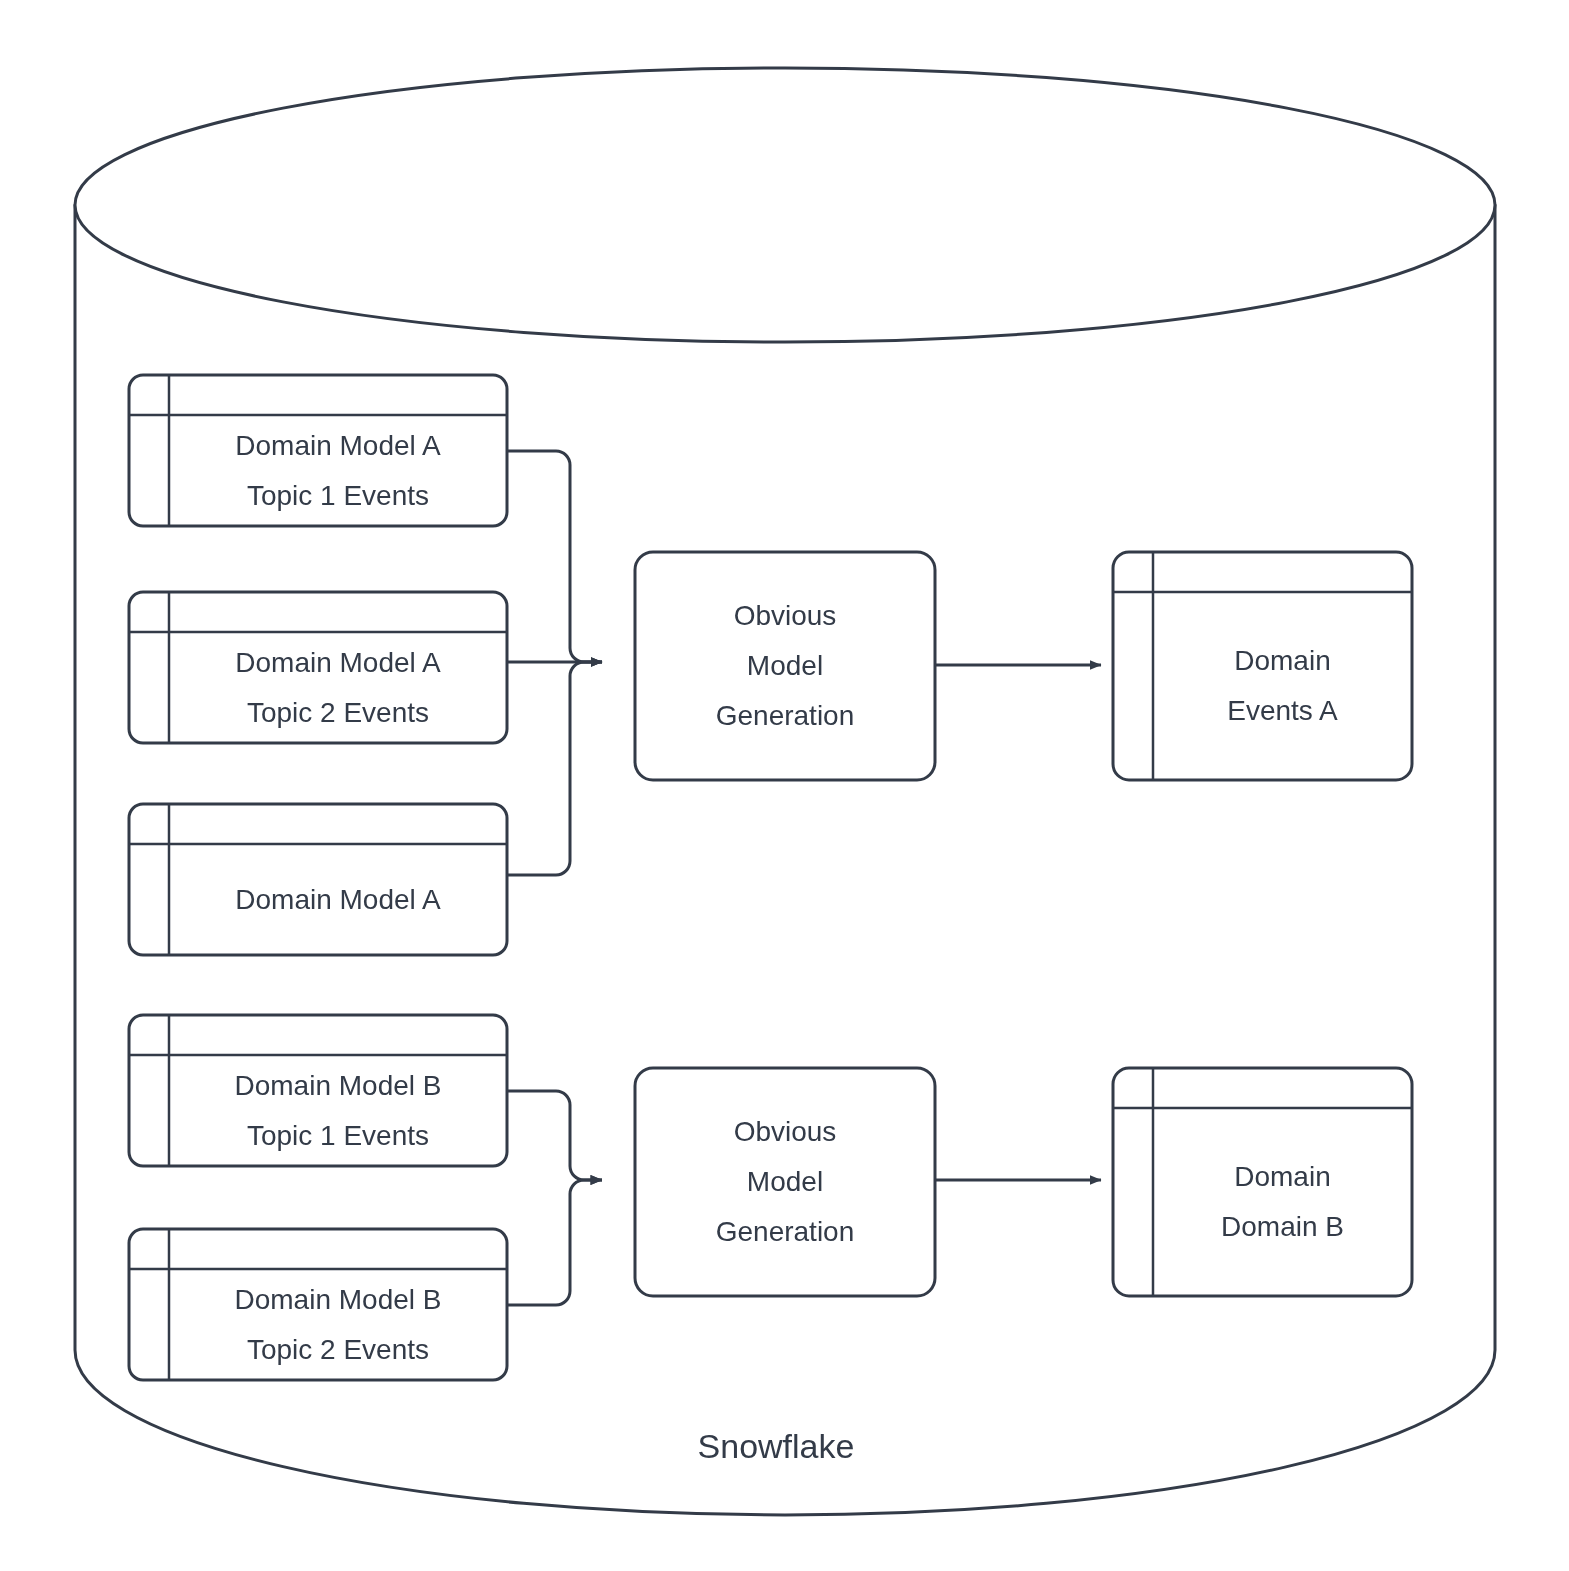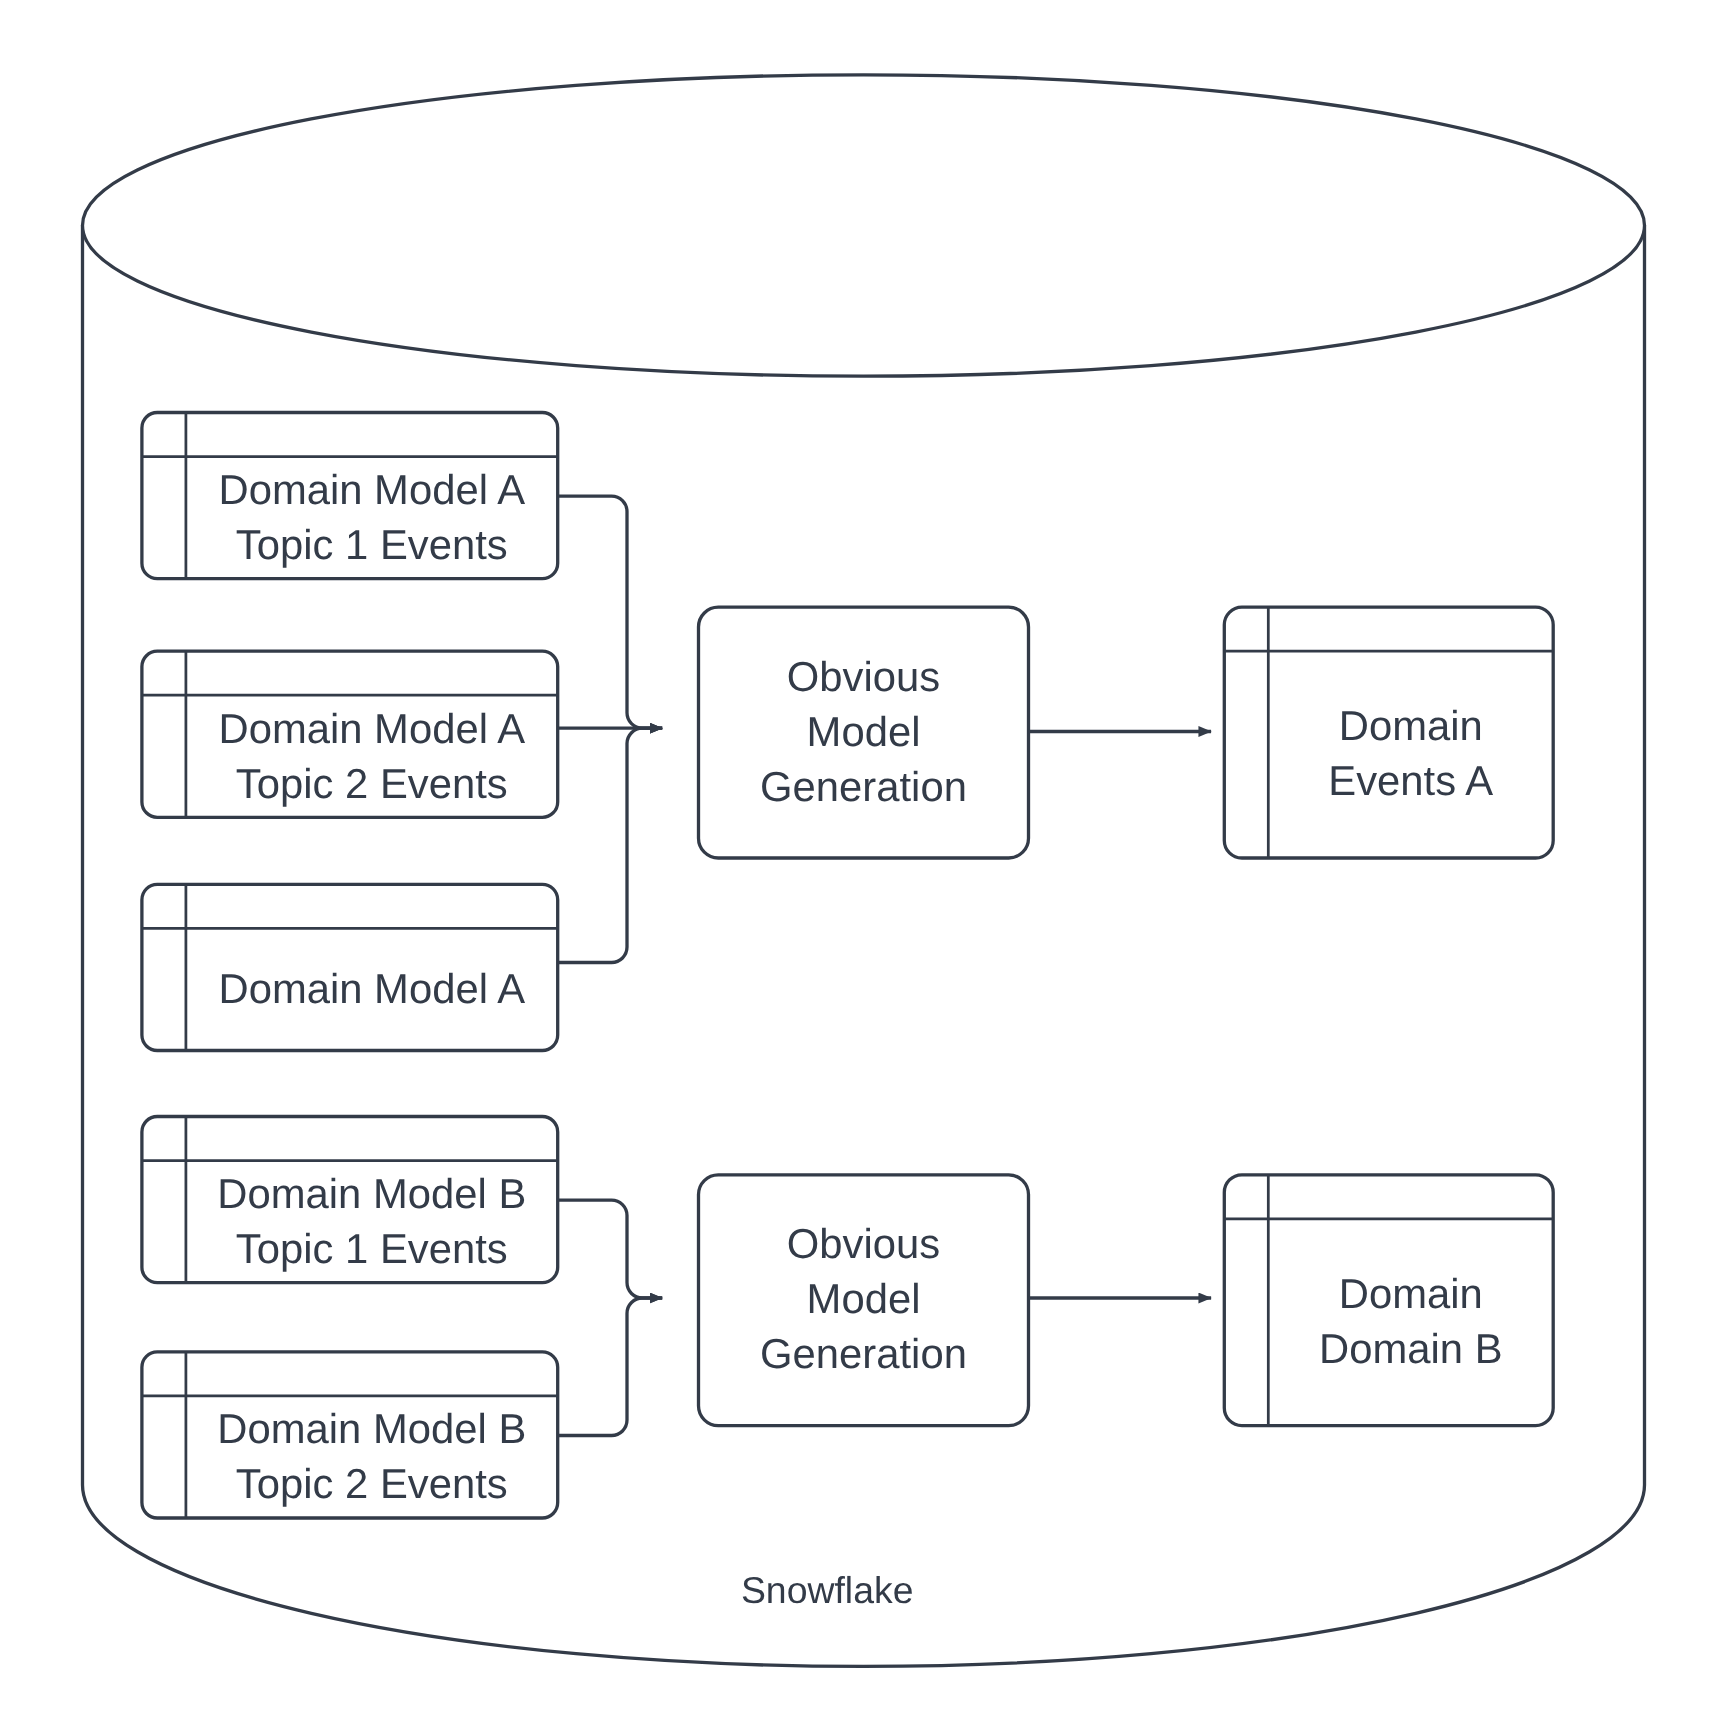--- a/index.html
+++ b/index.html
@@ -28,21 +28,21 @@
   }
   .node-label {
     position: absolute;
     display: flex;
     flex-direction: column;
     align-items: center;
     justify-content: center;
     text-align: center;
     color: #333b48;
     font-family: "Liberation Sans", sans-serif;
-    font-size: 38px;
+    font-size: 28px;
     line-height: 50px;
     white-space: pre;
     pointer-events: none;
   }
   .container-caption {
     position: absolute;
     text-align: center;
     color: #333b48;
     font-family: "Liberation Sans", sans-serif;
     font-size: 34px;
@@ -180,15 +180,15 @@
   <div class="node-label" style="left:1153px; top:592px; width:259px; height:188px;">
     <span>Domain</span>
     <span>Events A</span>
   </div>
 
   <div class="node-label" style="left:1153px; top:1108px; width:259px; height:188px;">
     <span>Domain</span>
     <span>Domain B</span>
   </div>
 
-  <div class="container-caption" style="left:552px; top:1425px; width:400px;">Snowflake</div>
+  <div class="container-caption" style="left:576px; top:1425px; width:400px;">Snowflake</div>
 
 </div>
 
 </body></html>

